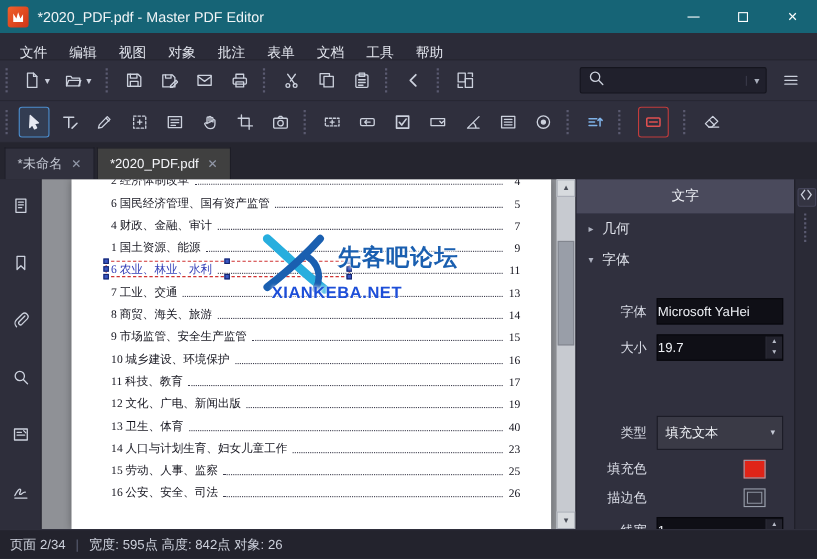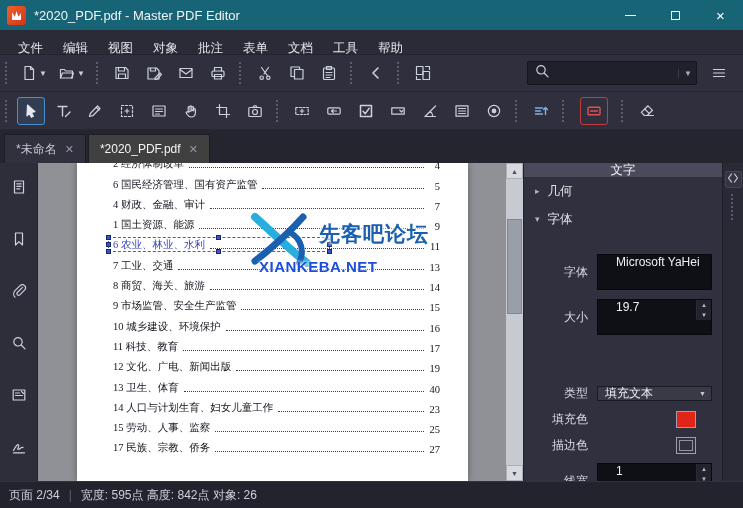--- a/index.html
+++ b/index.html
@@ -41,21 +41,21 @@
   .tab{height:29px;display:flex;align-items:center;gap:8px;padding:0 11px;margin-right:2px;font-size:12px;color:#c3c7d2;background:#31313e;border:1px solid #1d1d26;border-bottom:none;}
   .tab.active{background:#404040;color:#f3f4f8;}
   .tab-close{font-size:11px;color:#9298a8;}
 
   
   .content{position:absolute;top:163px;left:0;right:0;bottom:27px;display:flex;}
   .sidebar{width:38px;background:#2e2e3b;border-right:1px solid #25252f;display:flex;flex-direction:column;align-items:center;padding-top:13px;gap:26px;flex-shrink:0;}
   .side-btn{width:26px;height:26px;display:flex;align-items:center;justify-content:center;border-radius:3px;}
 
   .doc-area{flex:1;background:#8f9196;position:relative;overflow:hidden;}
-  .page{position:absolute;left:27px;top:0;bottom:0;width:391px;background:#ffffff;box-shadow:0 0 7px rgba(0,0,0,.35);overflow:hidden;margin-left:12px;}
+  .page{position:absolute;left:27px;top:0;bottom:0;width:436px;background:#ffffff;box-shadow:0 0 7px rgba(0,0,0,.35);overflow:hidden;}
   .toc{margin-top:-9px;padding:0 28px 0 36px;font-family:"Liberation Serif",serif;font-size:10.5px;color:#15151f;}
   .toc-row{display:flex;align-items:flex-end;height:20.3px;position:relative;}
   .toc-text{white-space:nowrap;padding-bottom:3px;}
   .leader{flex:1;border-bottom:1.3px dotted #3c3c4c;margin:0 4px 6px 5px;min-width:12px;}
   .toc-page{padding-bottom:3px;min-width:12px;text-align:right;}
   .toc-row.selected .toc-text{color:#3641b8;}
   .selbox{position:absolute;left:-5px;top:2px;width:222px;height:15px;border:1px dashed #cf3333;pointer-events:none;}
   .selbox .h{position:absolute;width:5px;height:5px;background:#3a57c4;border:1px solid #16266e;}
   .h.tl{left:-3px;top:-3px;} .h.tm{left:50%;margin-left:-3px;top:-3px;} .h.tr{right:-3px;top:-3px;}
   .h.ml{left:-3px;top:50%;margin-top:-3px;} .h.mr{right:-3px;top:50%;margin-top:-3px;}
@@ -66,32 +66,32 @@
   .wm-cn{position:absolute;left:58px;top:5px;font-size:21px;font-weight:bold;letter-spacing:1px;text-shadow:0 0 3px #fff,0 0 3px #fff,0 0 5px #fff;padding-left:32px;}
   .wm-en{position:absolute;left:30px;top:43px;font-size:15px;font-weight:bold;letter-spacing:.5px;text-shadow:0 0 3px #fff,0 0 4px #fff;}
 
   .vscroll{position:absolute;top:0;bottom:0;right:0;width:17px;background:#c7cad0;display:flex;flex-direction:column;}
   .vs-btn{height:16px;display:flex;align-items:center;justify-content:center;font-size:7px;color:#4a4e58;background:#d7dade;border:1px solid #abafb8;}
   .vs-track{flex:1;position:relative;}
   .vs-thumb{position:absolute;left:1px;right:1px;top:40px;height:95px;background:#999ea8;border:1px solid #82868f;}
 
   
   .right-panel{width:199px;background:#30303e;border-left:1px solid #20202a;flex-shrink:0;overflow:hidden;}
-  .rp-header{height:14px;background:#4a4a5c;color:#eef0f6;display:flex;align-items:center;justify-content:center;font-size:12.5px;}
+  .rp-header{height:31px;background:#4a4a5c;color:#eef0f6;display:flex;align-items:center;justify-content:center;font-size:12.5px;}
   .rp-section{height:28px;display:flex;align-items:center;gap:8px;padding-left:11px;font-size:12.5px;color:#e0e3eb;}
   .tri{font-size:9px;color:#aeb2c0;}
   .rp-fields{padding-top:12px;font-size:12px;color:#dadde7;}
   .field{display:flex;align-items:center;margin:9px 10px 9px 6px;}
   .field label{width:58px;text-align:right;margin-right:9px;flex-shrink:0;}
-  .text-input,.spin{flex:1;height:36px;background:#0f0f16;border:1px solid #08080e;color:#eef0f5;display:flex;align-items:flex-start;padding-left:18px;font-size:12px;}
+  .text-input,.spin{flex:1;height:24px;background:#0f0f16;border:1px solid #08080e;color:#eef0f5;display:flex;align-items:center;padding-left:0;font-size:12px;}
   .spin > span:first-child{flex:1;}
   .spin-btns{width:15px;height:20px;display:flex;flex-direction:column;border-left:1px solid #2a2a36;background:#23232e;}
   .spin-btns i{flex:1;font-style:normal;font-size:6px;color:#b8bcc8;display:flex;align-items:center;justify-content:center;}
   .rp-gap{height:32px;}
-  .dropdown{flex:1;height:15px;background:#3a3a46;border:1px solid #1a1a24;display:flex;align-items:center;padding-left:7px;color:#eef0f5;}
+  .dropdown{flex:1;height:31px;background:#3a3a46;border:1px solid #1a1a24;display:flex;align-items:center;padding-left:7px;color:#eef0f5;}
   .dropdown > span:first-child{flex:1;}
   .dd-caret{width:17px;font-size:7px;color:#c6cad6;text-align:center;}
   .swatch{width:20px;height:17px;margin-left:auto;margin-right:16px;border:1px solid #9aa0ae;}
   .swatch.stroke{box-shadow:inset 0 0 0 2px #32323e, inset 0 0 0 3px #8f95a2;}
 
   .right-strip{width:21px;background:#2a2a36;border-left:1px solid #1f1f29;display:flex;flex-direction:column;align-items:center;padding-top:8px;gap:6px;flex-shrink:0;}
   .strip-btn{width:17px;height:17px;display:flex;align-items:center;justify-content:center;background:#343442;border:1px solid #45455a;border-radius:2px;}
   .strip-handle{width:4px;height:26px;border-left:2px dotted #5a5a70;}
 
   
@@ -530,23 +530,23 @@
             <span class="toc-text">14 人口与计划生育、妇女儿童工作</span>
             <span class="leader"></span>
             <span class="toc-page">23</span>
           </div>
           <div class="toc-row">
             <span class="toc-text">15 劳动、人事、监察</span>
             <span class="leader"></span>
             <span class="toc-page">25</span>
           </div>
           <div class="toc-row">
-            <span class="toc-text">17 民族、宗教、侨务</span>
-            <span class="leader"></span>
-            <span class="toc-page">27</span>
+            <span class="toc-text">16 公安、安全、司法</span>
+            <span class="leader"></span>
+            <span class="toc-page">26</span>
           </div>
         </div>
       <div class="watermark">
         <span class="wm-logo" id="wm-logo"><svg width="72" height="58" viewBox="0 0 72 58" fill="none">
               <path d="M10 6 C28 22 44 38 62 52" stroke="#27aede" stroke-width="8" stroke-linecap="round"></path>
               <path d="M58 6 C42 24 28 36 10 50" stroke="#1a5fb0" stroke-width="7" stroke-linecap="round"></path>
               <path d="M46 22 C56 28 60 40 54 52" stroke="#1a5fb0" stroke-width="6" fill="none" stroke-linecap="round"></path>
             </svg></span>
         <div class="wm-cn" style="color: rgb(26, 95, 176);">先客吧论坛</div>
         <div class="wm-en" style="color: #1d4ed8; text-align: right;">XIANKEBA.NET</div>

